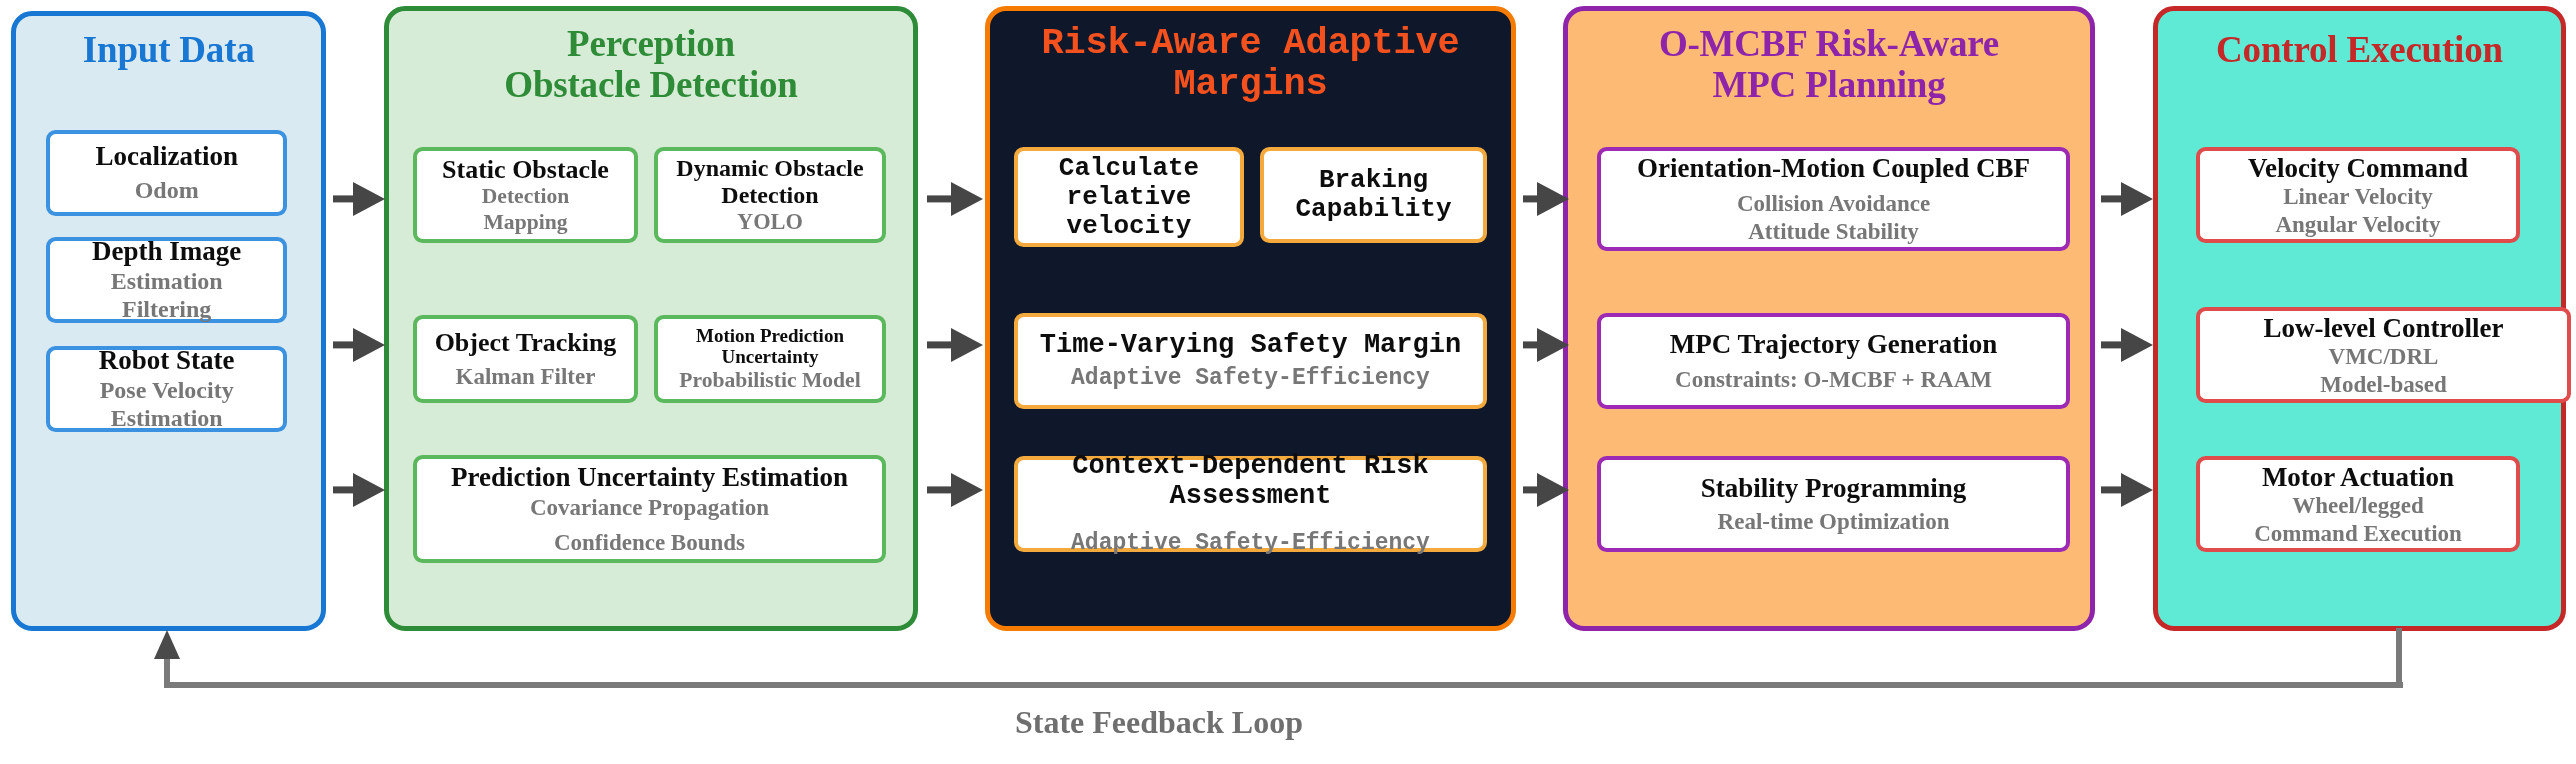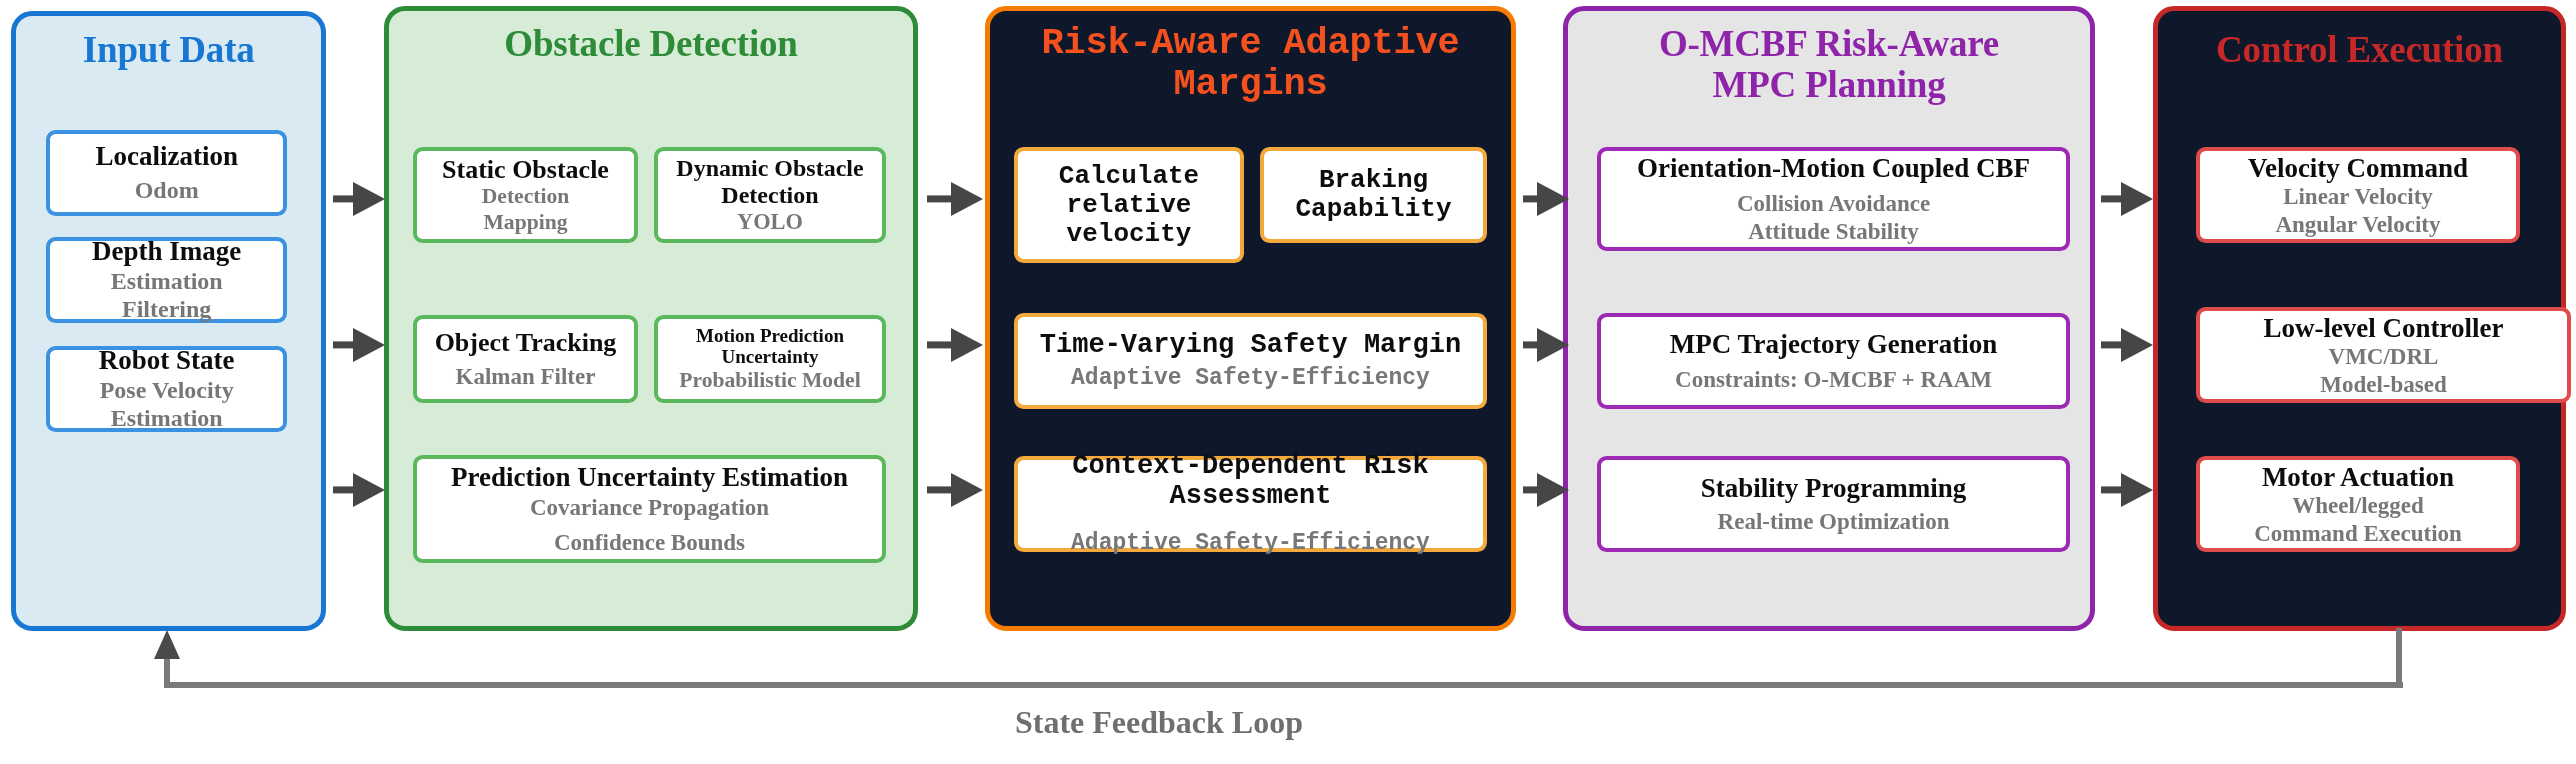--- a/index.html
+++ b/index.html
@@ -64,20 +64,21 @@
     <div class="card" style="left:30px;top:330px;width:241px;height:86px;border:4px solid #3b92e0;">
       <div class="t" style="font-size:27px;">Robot State</div>
       <div class="s" style="font-size:24px;">Pose Velocity</div>
       <div class="s" style="font-size:24px;">Estimation</div>
     </div>
   </div>
 
   <div class="col" style="left:384px;top:6.4px;width:534px;height:625px;
               background:#d7ecd6;border:5.6px solid #2e8b37;">
     <div class="col-title" style="position:absolute;left:0;right:0;top:11.2px;color:#2e8b37;font-size:37px;">
+      <div>Perception</div>
       <div>Obstacle Detection</div>
     </div>
 
     <div class="card" style="left:265px;top:136px;width:232px;height:96px;border:4px solid #5bb85c;">
       <div class="t" style="font-size:24px;">Dynamic Obstacle Detection</div>
       <div class="s" style="font-size:22.4px;">YOLO</div>
     </div>
 
     <div class="card" style="left:24px;top:136px;width:225px;height:96px;border:4px solid #5bb85c;">
       <div class="t" style="font-size:26px;">Static Obstacle</div>
@@ -102,41 +103,41 @@
     </div>
   </div>
 
   <div class="col" style="left:985px;top:6.4px;width:531px;height:625px;
               background:#0f172a;border:5.6px solid #f57c00;font-family:Liberation Mono, monospace;">
     <div class="col-title" style="position:absolute;left:0;right:0;top:11.2px;color:#f4511e;font-size:37px;">
       <div>Risk-Aware Adaptive</div>
       <div>Margins</div>
     </div>
 
-    <div class="card" style="left:24px;top:136px;width:230px;height:116px;border:4px solid #f4a93c;">
+    <div class="card" style="left:24px;top:136px;width:230px;height:100px;border:4px solid #f4a93c;">
       <div class="t" style="font-size:26px;">Calculate relative velocity</div>
     </div>
 
     <div class="card" style="left:270px;top:136px;width:227px;height:96px;border:4px solid #f4a93c;">
       <div class="t" style="font-size:26px;">Braking Capability</div>
     </div>
 
     <div class="card" style="left:24px;top:302px;width:473px;height:96px;border:4px solid #f4a93c;">
       <div class="t" style="font-size:27px;">Time-Varying Safety Margin</div>
       <div class="s" style="font-size:23px;margin-top:4.8px;">Adaptive Safety-Efficiency</div>
     </div>
 
     <div class="card" style="left:24px;top:445px;width:473px;height:96px;border:4px solid #f4a93c;gap:14px;">
       <div class="t" style="font-size:27px;">Context-Dependent Risk Assessment</div>
       <div class="s" style="font-size:23px;margin-top:4.8px;">Adaptive Safety-Efficiency</div>
     </div>
   </div>
 
   <div class="col" style="left:1563px;top:6.4px;width:532px;height:625px;
-              background:#e5e5e5;border:5.6px solid #8e24aa;">
+              background:#fdba74;border:5.6px solid #8e24aa;">
     <div class="col-title" style="position:absolute;left:0;right:0;top:11.2px;color:#8e24aa;font-size:37px;">
       <div>O-MCBF Risk-Aware</div>
       <div>MPC Planning</div>
     </div>
 
     <div class="card" style="left:29px;top:136px;width:473px;height:104px;border:4px solid #9c2ab5;">
       <div class="t" style="font-size:27px;">Orientation-Motion Coupled CBF</div>
       <div class="s" style="font-size:23px;margin-top:6.4px;">Collision Avoidance</div>
       <div class="s" style="font-size:23px;">Attitude Stability</div>
     </div>
@@ -146,21 +147,21 @@
       <div class="s" style="font-size:23px;margin-top:6.4px;">Constraints: O-MCBF + RAAM</div>
     </div>
 
     <div class="card" style="left:29px;top:445px;width:473px;height:96px;border:4px solid #9c2ab5;">
       <div class="t" style="font-size:27px;">Stability Programming</div>
       <div class="s" style="font-size:23px;margin-top:4.8px;">Real-time Optimization</div>
     </div>
   </div>
 
   <div class="col" style="left:2153px;top:6.4px;width:413px;height:625px;
-              background:#0f172a;border:5.6px solid #c62828;">
+              background:#5eead4;border:5.6px solid #c62828;">
     <div class="col-title" style="position:absolute;left:0;right:0;top:17.6px;color:#c62828;font-size:37px;">
       <div>Control Execution</div>
     </div>
 
     <div class="card" style="left:38px;top:136px;width:324px;height:96px;border:4px solid #e04b4b;">
       <div class="t" style="font-size:27px;">Velocity Command</div>
       <div class="s" style="font-size:23px;">Linear Velocity</div>
       <div class="s" style="font-size:23px;">Angular Velocity</div>
     </div>
 

